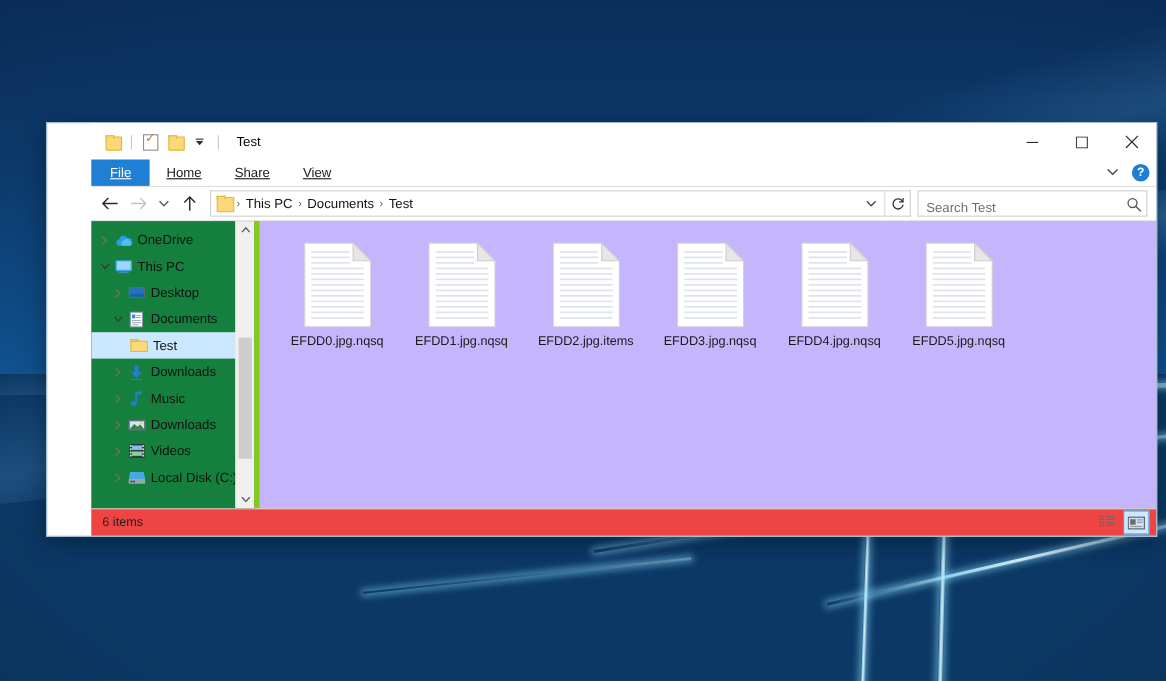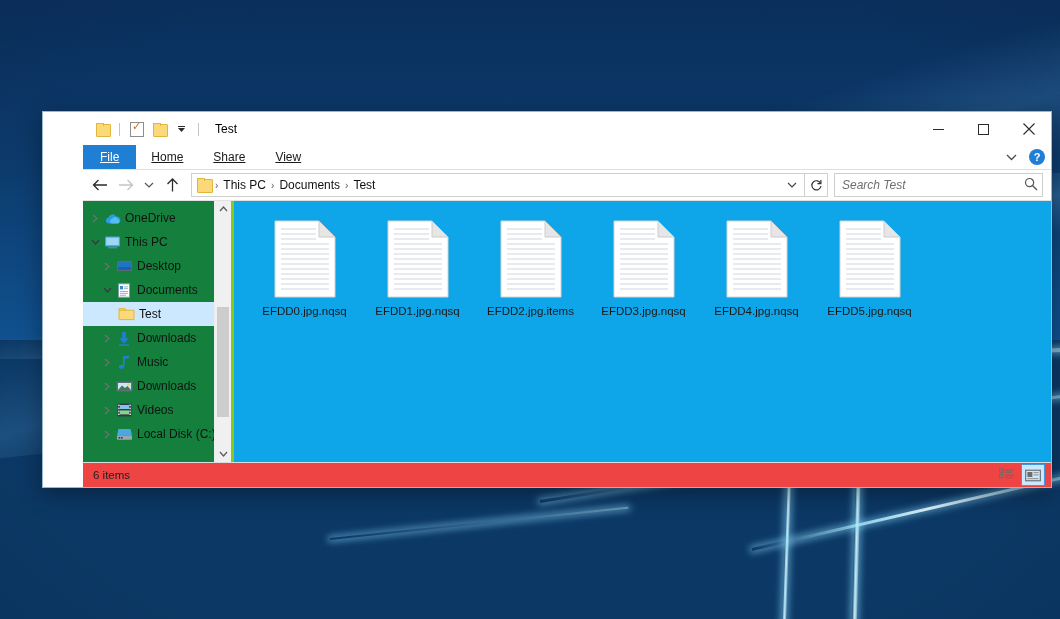--- a/index.html
+++ b/index.html
@@ -228,24 +228,23 @@
   .refresh-btn {
     width: 22px; height: 22px;
     border: 1px solid #cfcfcf; border-left: none;
     display: flex; align-items: center; justify-content: center;
     color: #333; background: #fff;
   }
   .searchbox {
     width: 196px; height: 22px;
     border: 1px solid #cfcfcf;
     margin-left: 6px;
-    display: flex; align-items: center;
+    display: flex; align-items: flex-end;
     padding: 0 4px 0 7px;
     background: #fff;
-    font-style: italic;
   }
   .searchbox .ph {
     flex: 1 1 auto; font-size: 12px; color: #6e6e6e;
     white-space: nowrap; overflow: hidden;
   }
 
   
   .body {
     flex: 1 1 auto;
     display: flex;
@@ -304,22 +303,22 @@
   .nav-scroll .thumb {
     position: absolute;
     left: 2px; right: 2px;
     top: 90px; height: 110px;
     background: #cdcdcd;
   }
 
   
   .filepane {
     flex: 1 1 auto;
-    background: #0ea5e9;
-    border-left: 3px solid #84cc16;
+    background: #c4b5fd;
+    border-left: 5px solid #84cc16;
     padding: 10px 0 0 14px;
     display: flex;
     flex-wrap: wrap;
     align-content: flex-start;
     overflow: hidden;
   }
   .file-item {
     width: 113px;
     height: 122px;
     display: flex;

